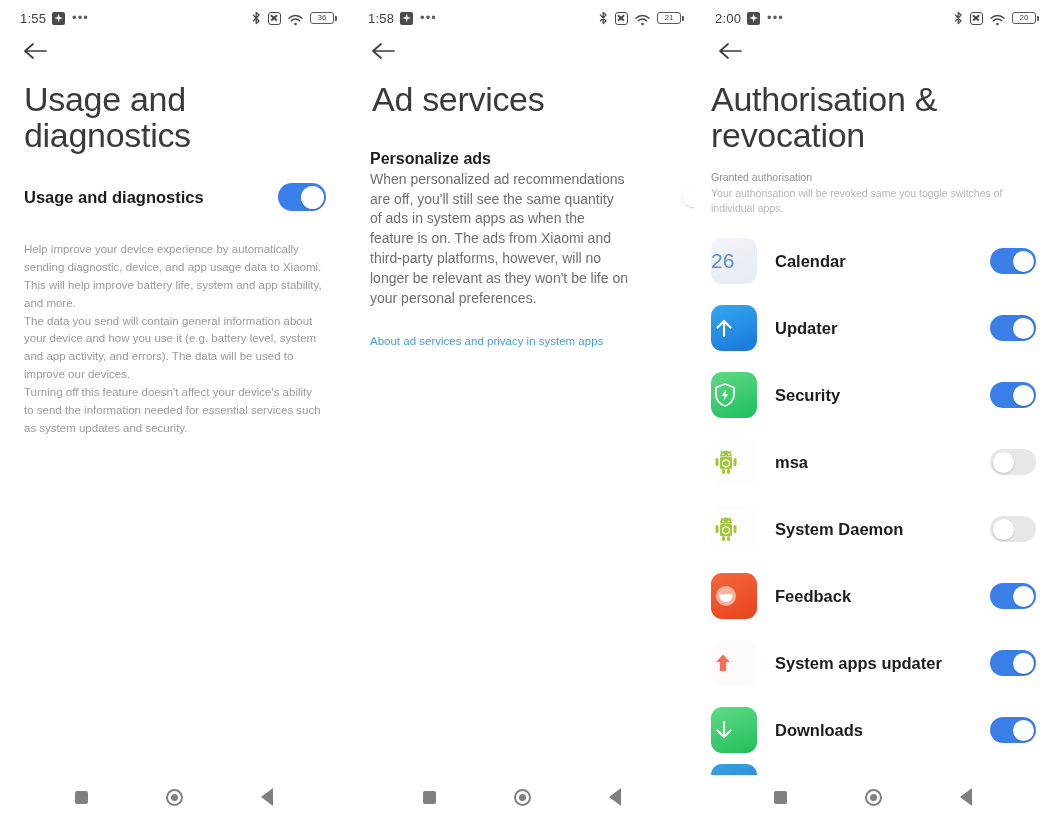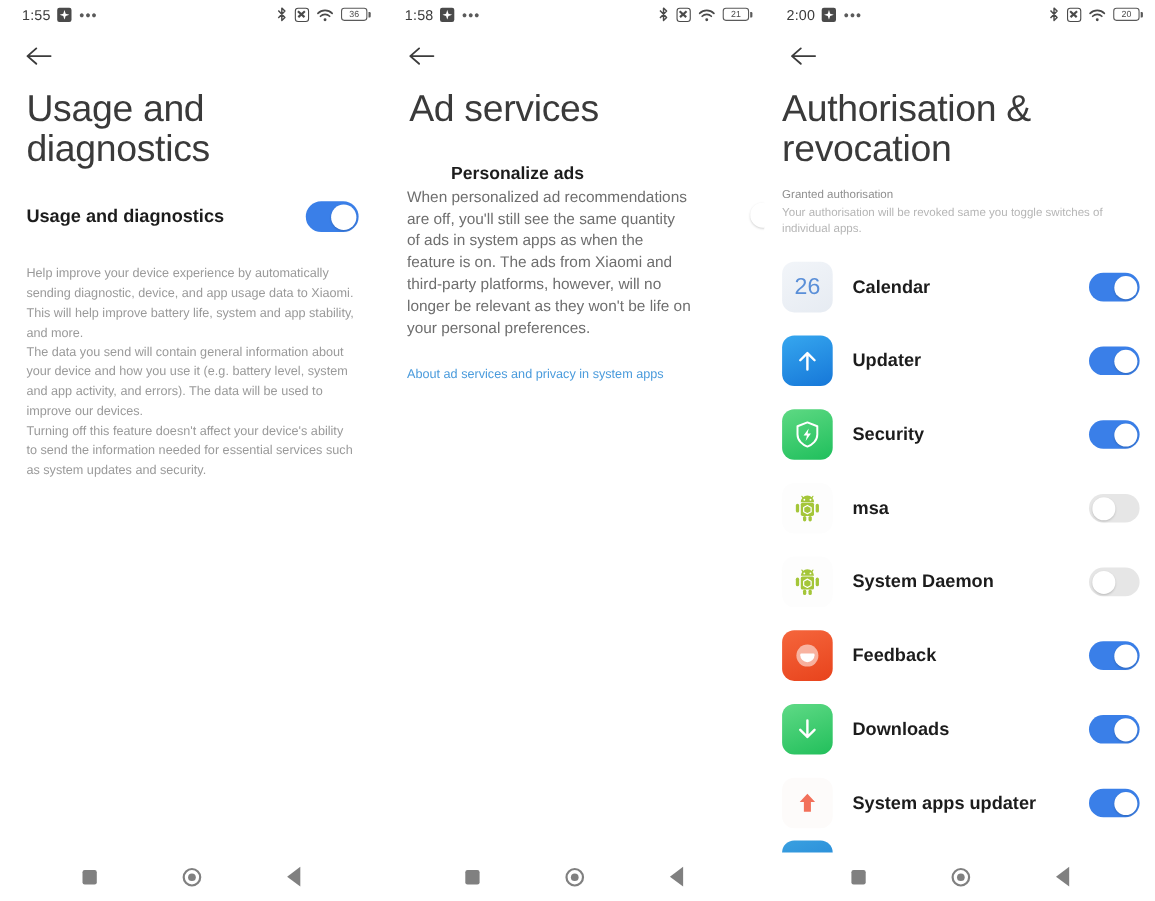--- a/index.html
+++ b/index.html
@@ -22,21 +22,21 @@
     flex: 0 0 auto;
   }
   .screen.s1 { width: 348px; }
   .screen.s2 { width: 347px; }
   .screen.s3 { width: 355px; }
 
   
   .statusbar {
     height: 30px;
     display: flex;
-    align-items: flex-start;
+    align-items: center;
     justify-content: space-between;
     padding: 6px 14px 0 20px;
   }
   .sb-left { display: flex; align-items: center; gap: 6px; }
   .sb-time {
     font-size: 13px; color: #3c3c3c; font-weight: 400;
     letter-spacing: 0.2px;
   }
   .sb-appicon {
     width: 13px; height: 13px; position: relative;
@@ -110,21 +110,21 @@
     padding: 28px 24px 0 24px;
     font-size: 10.5px; color: #4a9bdc; cursor: pointer;
   }
 
   
   .ad-block {
     display: flex; align-items: flex-start; justify-content: space-between;
     padding: 32px 16px 0 22px;
   }
   .ad-text-col { width: 258px; }
-  .ad-head { font-size: 16px; font-weight: bold; color: #1c1c1c; margin-bottom: 2px; margin-left: 40px; }
+  .ad-head { font-size: 16px; font-weight: bold; color: #1c1c1c; margin-bottom: 2px; }
   .ad-desc { font-size: 14px; color: #6e6e6e; line-height: 1.42; }
   .ad-toggle-wrap { padding-top: 32px; }
   .ad-link {
     padding: 26px 22px 0 22px;
     font-size: 11.5px; color: #4a9bdc; cursor: pointer;
   }
 
   
   .granted-head {
     padding: 18px 16px 0 16px;
@@ -136,21 +136,21 @@
   }
   .app-list { padding: 12px 0 0 0; }
   .app-row {
     display: flex; align-items: center;
     height: 67px; padding: 0 14px 0 16px;
     cursor: pointer;
   }
   .app-icon {
     width: 46px; height: 46px; border-radius: 11px;
     flex: 0 0 46px; position: relative;
-    display: flex; align-items: center; justify-content: center;
+    display: flex; align-items: center; justify-content: flex-start;
     overflow: hidden;
   }
   .app-name {
     margin-left: 18px; flex: 1;
     font-size: 16.5px; font-weight: bold; color: #1c1c1c;
   }
   .partial-row { height: 24px; padding: 0 14px 0 16px; display: flex; align-items: flex-start; }
   .partial-icon {
     width: 46px; height: 46px; border-radius: 11px;
     background: linear-gradient(160deg, #3aa0e0, #1b7fd4);
@@ -451,38 +451,38 @@
               <rect x="8.5" y="13.2" width="13" height="1.9" rx="0.9" fill="#ffffff"></rect>
             </svg>
         </span>
         <span class="app-name">Feedback</span>
         <span class="sw on">
             <span class="knob"></span>
           </span>
       </div>
 
       <div class="app-row">
+        <span class="app-icon" style="background:#fdfbfa;">
+          <svg width="24" height="24" viewBox="0 0 24 24">
+              <path d="M12 3.5 L19 11 H15.2 V20 H8.8 V11 H5 Z" fill="#f2705a"></path>
+            </svg>
+        </span>
+        <span class="app-name">System apps updater</span>
+        <span class="sw on">
+            <span class="knob"></span>
+          </span>
+      </div>
+
+      <div class="app-row">
         <span class="app-icon" style="background:linear-gradient(160deg,#5fda86,#22bf5b);">
           <svg width="26" height="26" viewBox="0 0 26 26">
               <path d="M13 5 V20 M13 20 L6.5 13.5 M13 20 L19.5 13.5" fill="none" stroke="#ffffff" stroke-width="2.2" stroke-linecap="round" stroke-linejoin="round"></path>
             </svg>
         </span>
         <span class="app-name">Downloads</span>
-        <span class="sw on">
-            <span class="knob"></span>
-          </span>
-      </div>
-
-      <div class="app-row">
-        <span class="app-icon" style="background:#fdfbfa;">
-          <svg width="24" height="24" viewBox="0 0 24 24">
-              <path d="M12 3.5 L19 11 H15.2 V20 H8.8 V11 H5 Z" fill="#f2705a"></path>
-            </svg>
-        </span>
-        <span class="app-name">System apps updater</span>
         <span class="sw on">
             <span class="knob"></span>
           </span>
       </div>
 
       <div class="partial-row">
         <span class="partial-icon"></span>
       </div>
 
     </div>

